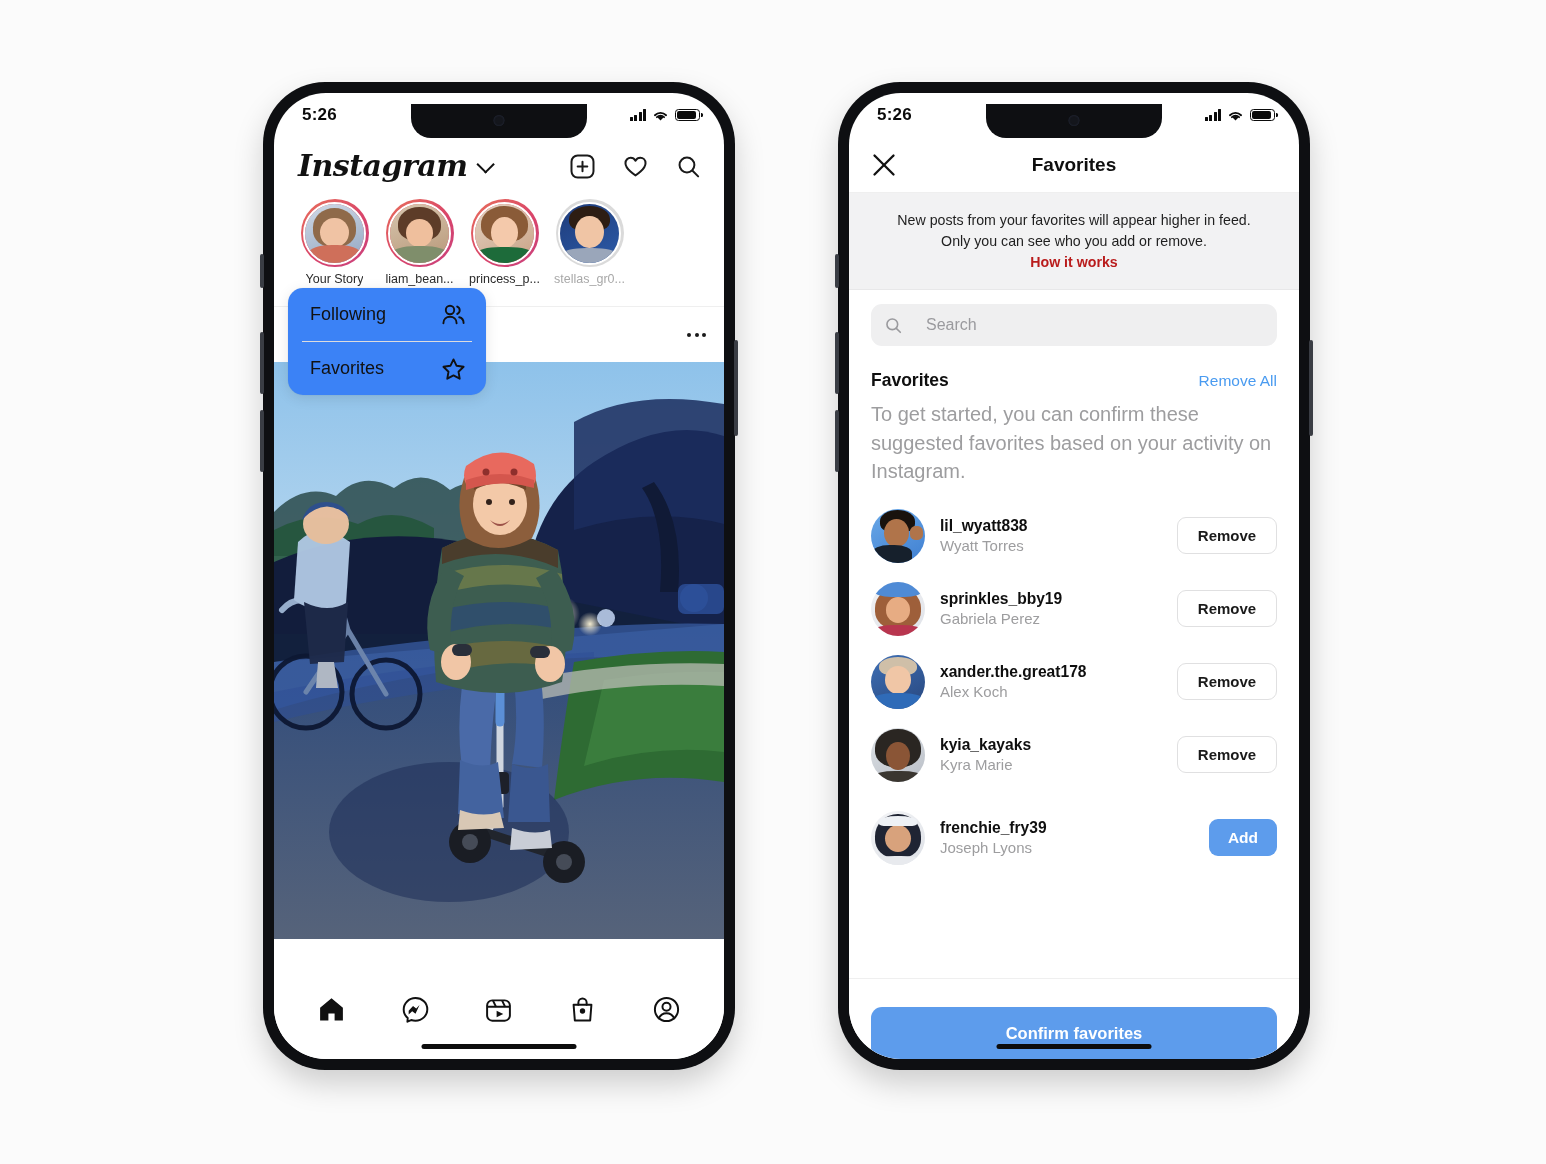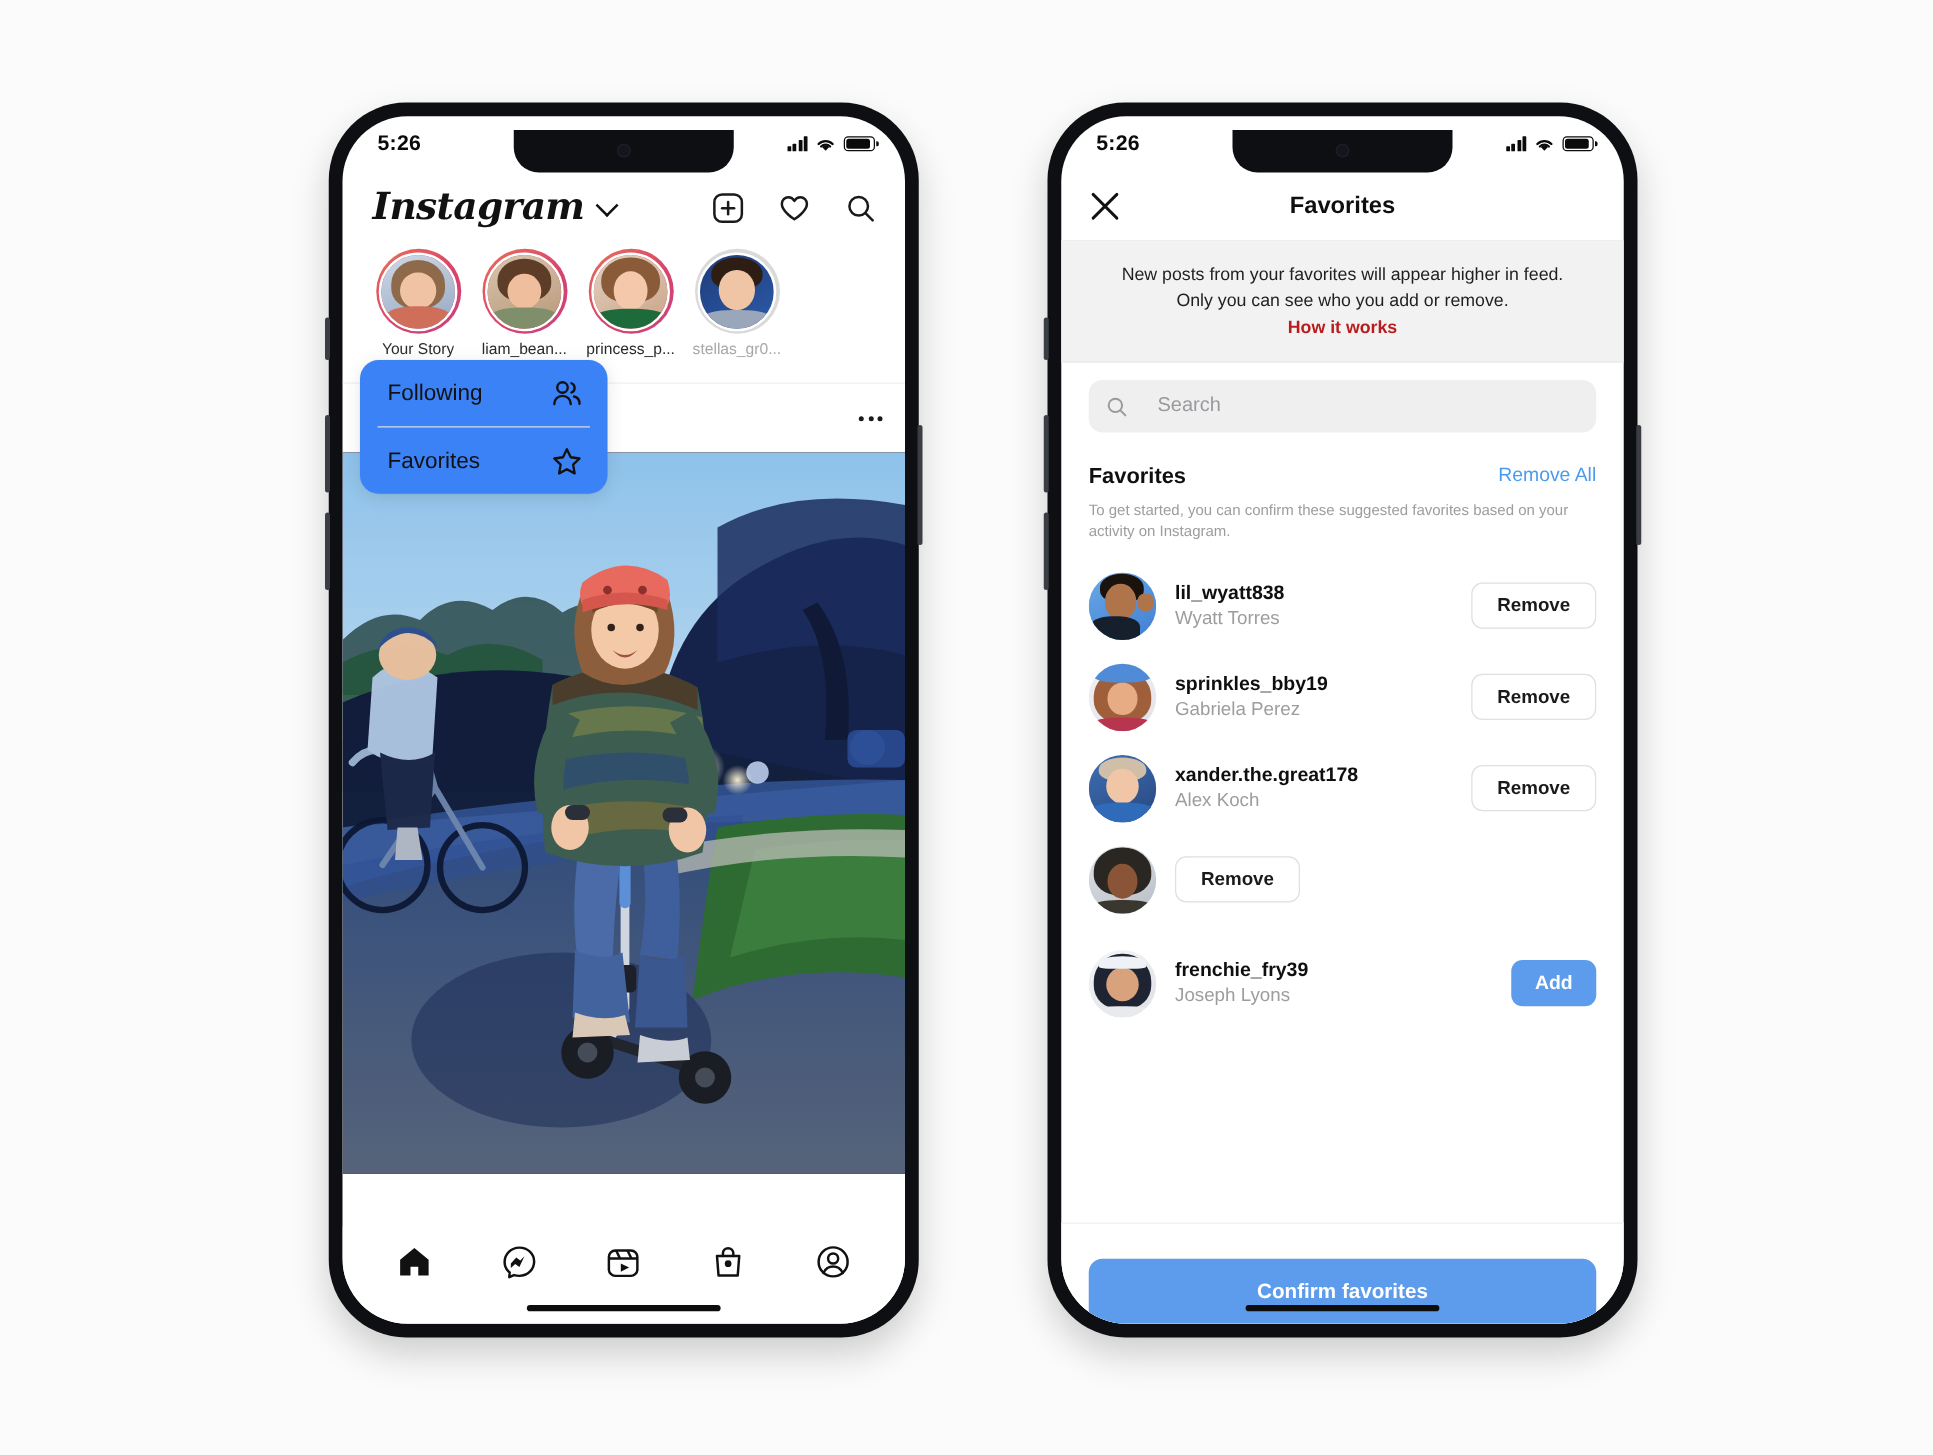--- a/index.html
+++ b/index.html
@@ -171,21 +171,21 @@
     display: flex; align-items: center; gap: 24px; padding: 0 14px;
   }
   .search-box span { font-size: 16px; color: #9a9a9e; }
 
   .sec-head {
     display: flex; align-items: center; justify-content: space-between;
     padding: 14px 22px 0;
   }
   .sec-title { font-size: 17.5px; font-weight: bold; color: #0f0f0f; }
   .sec-link { font-size: 15.5px; color: #4a9bf0; }
-  .sec-desc { padding: 9px 22px 4px; font-size: 12px; color: #9d9d9f; line-height: 1.42; }
+  .sec-desc { padding: 9px 22px 4px; font-size: 20px; color: #9d9d9f; line-height: 1.42; }
 
   .fav-list { padding: 10px 0 0; }
   .fav-row { height: 73px; display: flex; align-items: center; padding: 0 22px; gap: 15px; }
   .fav-av { width: 54px; height: 54px; border-radius: 50%; overflow: hidden; position: relative; flex: 0 0 54px; }
   .fav-text { flex: 1; min-width: 0; }
   .fav-user { font-size: 15.6px; font-weight: bold; color: #0f0f0f; line-height: 1.28; }
   .fav-name { font-size: 15px; color: #9d9d9f; line-height: 1.3; }
   .btn-remove {
     min-width: 100px; height: 37px; border: 1px solid #e0e0e1; border-radius: 9px;
     background: #fff; font-size: 15px; font-weight: bold; color: #1a1a1a;
@@ -593,20 +593,24 @@
           <button class="btn-remove">Remove</button>
         </div>
 
         <div class="fav-row">
           <div class="fav-av">
             <div class="av-bg" style="background:linear-gradient(150deg,#dfe3e7,#b9bec6)"></div>
             <div class="av-hair" style="left:8%;top:2%;width:84%;height:70%;background:#2a2622"></div>
             <div class="av-face" style="left:28%;top:26%;width:44%;height:52%;background:#8a5536"></div>
             <div class="av-body" style="left:6%;bottom:0;width:88%;height:20%;background:#3a3630"></div>
           </div>
+          <div class="fav-text">
+            <div class="fav-user">kyia_kayaks</div>
+            <div class="fav-name">Kyra Marie</div>
+          </div>
           <button class="btn-remove">Remove</button>
         </div>
       </div>
 
       <div class="fav-list">
         <div class="fav-row">
           <div class="fav-av">
             <div class="av-bg" style="background:linear-gradient(150deg,#f4f5f7,#dcdfe5)"></div>
             <div class="av-hair" style="left:8%;top:6%;width:84%;height:82%;background:#1f2433"></div>
             <div class="av-face" style="left:26%;top:26%;width:48%;height:50%;background:#d8a27c"></div>

